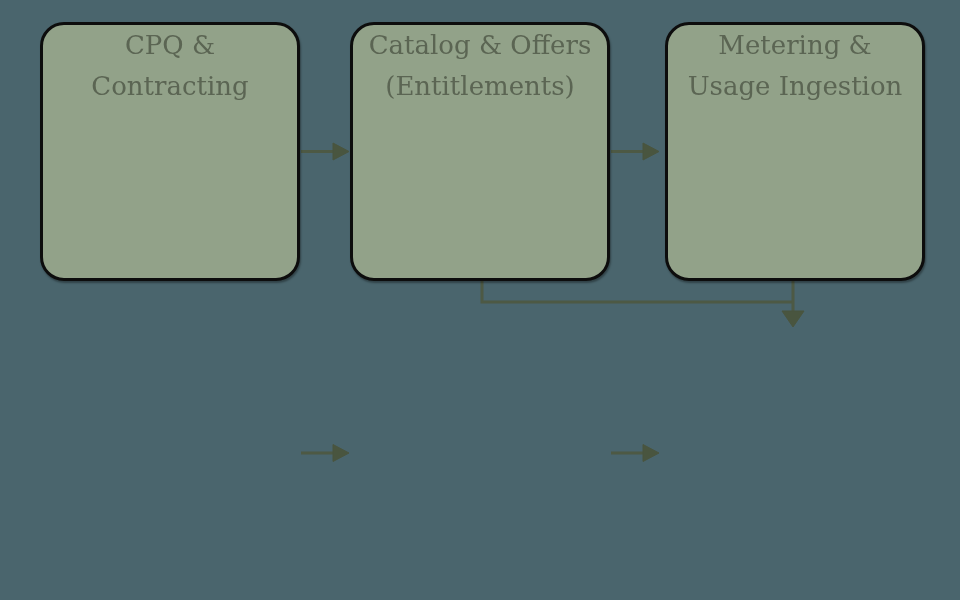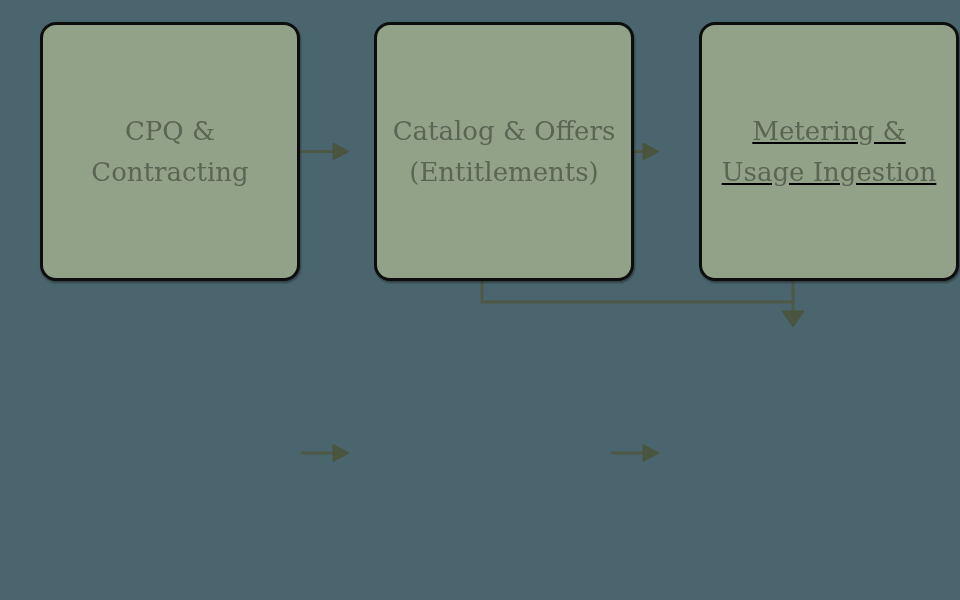--- a/index.html
+++ b/index.html
@@ -31,32 +31,32 @@
     fill: var(--arrowhead, #49553f);
     stroke: var(--arrowhead, #49553f);
     stroke-width: 1;
   }
   .node {
     position: absolute;
     box-sizing: border-box;
     width: 260px;
     background: var(--node-fill, #92a289);
     border: 3px solid var(--node-border, #0d0d0d);
-    border-radius: 16px;
+    border-radius: 24px;
     box-shadow: 1px 2px 2px rgba(0,0,0,0.35);
     display: flex;
-    align-items: center;
+    align-items: flex-start;
     justify-content: center;
     text-align: center;
   }
   .r1 { top: 22px;  height: 259px; }
   .r2 { top: 325px; height: 256px; }
   .c1 { left: 40px; }
-  .c2 { left: 350px; margin-left: 24px; }
-  .c3 { left: 699px; text-decoration: underline; }
+  .c2 { left: 350px; }
+  .c3 { left: 665px; }
   .node-label {
     white-space: pre-line;
     color: var(--node-text, #5b6553);
     font-size: 26px;
     line-height: 41px;
     padding: 0 4px;
   }
 </style>
 </head>
 <body>

